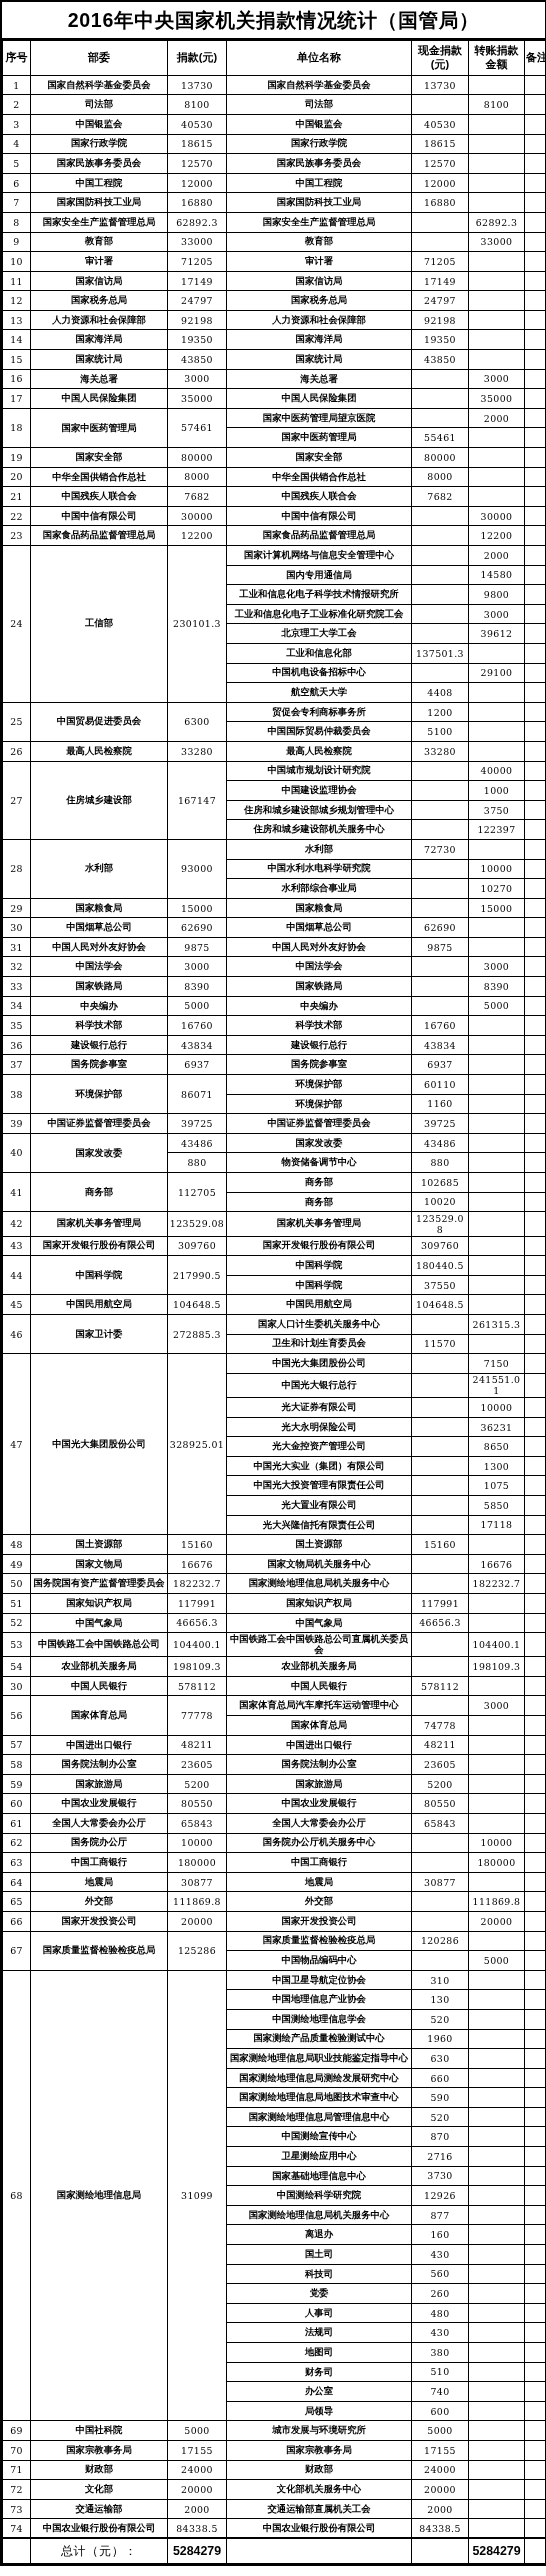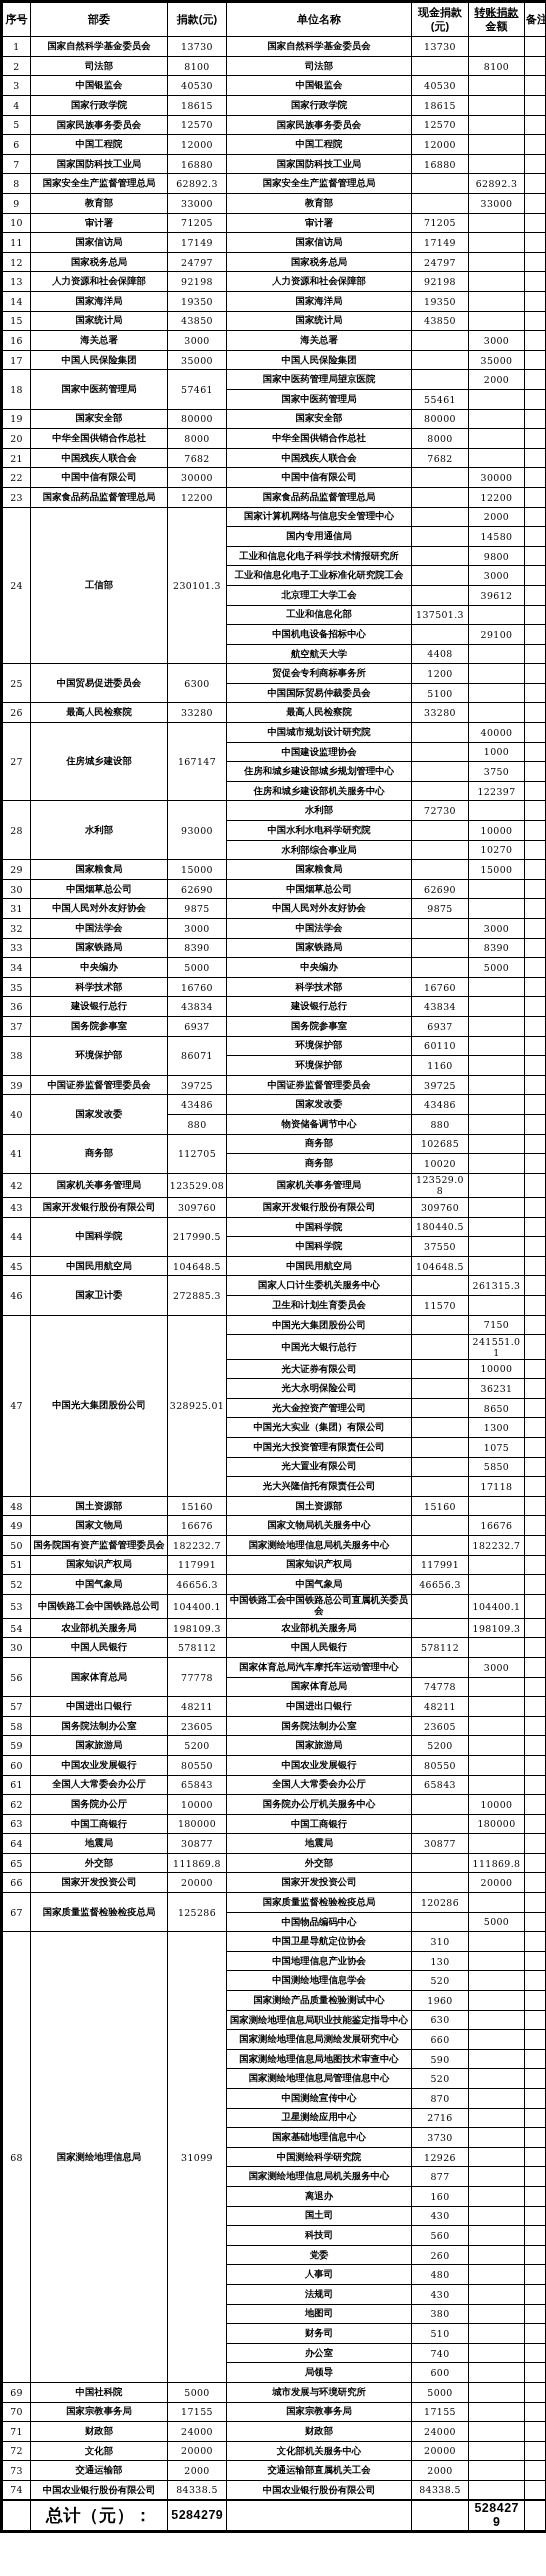--- a/index.html
+++ b/index.html
@@ -7,29 +7,30 @@
   .sheet{border:2.2px solid #000;box-sizing:border-box;}
   .title{font-size:19.6px;font-weight:bold;text-align:center;letter-spacing:0.7px;
          padding:5.1px 0 4.4px 0;border-bottom:2.2px solid #000;}
   table{border-collapse:collapse;width:100%;table-layout:fixed;}
   th,td{border:0.7px solid #000;text-align:center;vertical-align:middle;
         padding:0.7px 1.5px;box-sizing:border-box;overflow:hidden;word-break:break-all;}
   thead th{font-size:11px;font-weight:bold;border-bottom:1.5px solid #000;padding:2.9px 0.7px;line-height:1.25;}
   tbody tr{height:19.6px;}
   .txt{font-size:9.4px;font-weight:bold;line-height:1.15;}
   .num{font-family:"DejaVu Serif","Liberation Serif",serif;font-size:9.4px;font-weight:normal;letter-spacing:0.4px;}
-  .u{text-decoration:underline;}
+  .u{}
   tr.total-row td{border-top:2.2px solid #000;height:25px;}
-  .total-label{font-size:17px;font-weight:bold;letter-spacing:0.7px;}
-  .total-num{font-family:Liberation Mono, monospace;font-size:12.4px;font-weight:bold;margin-top:20px;}
+  .total-label{font-size:12px;font-weight:normal;letter-spacing:0.7px;}
+  .total-num{font-family:Liberation Sans, sans-serif;font-size:12.4px;font-weight:bold;margin-top:20px;}
 </style>
 </head>
 <body>
 
 <div class="sheet">
+  <div class="title">2016年中央国家机关捐款情况统计（国管局）</div>
   <table>
     <colgroup>
       <col style="width:28px">
         <col style="width:137px">
         <col style="width:59px">
       <col style="width:185px">
         <col style="width:57px">
         <col style="width:56px">
         <col style="width:25px">
     </colgroup>

